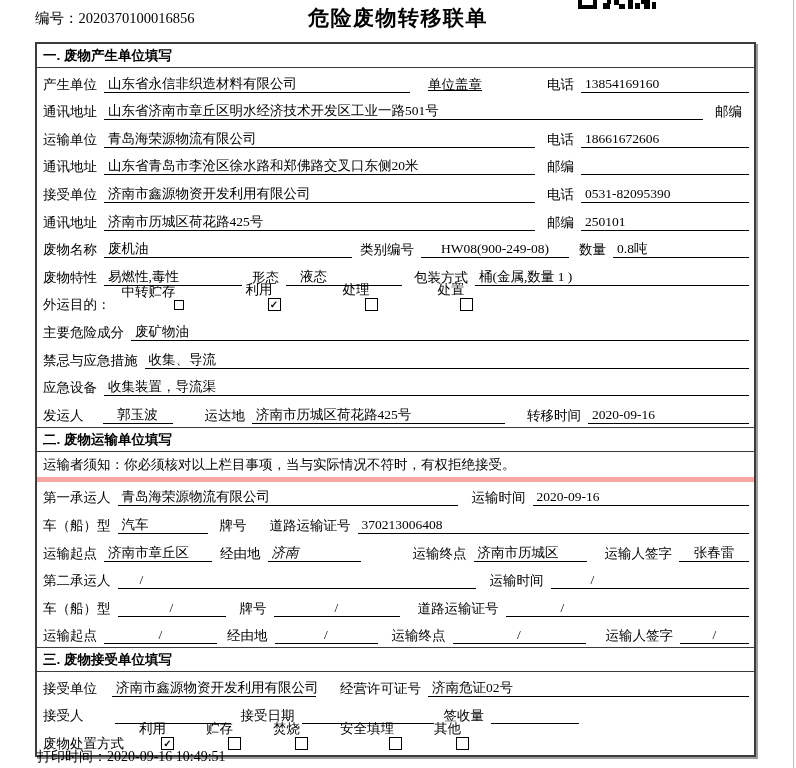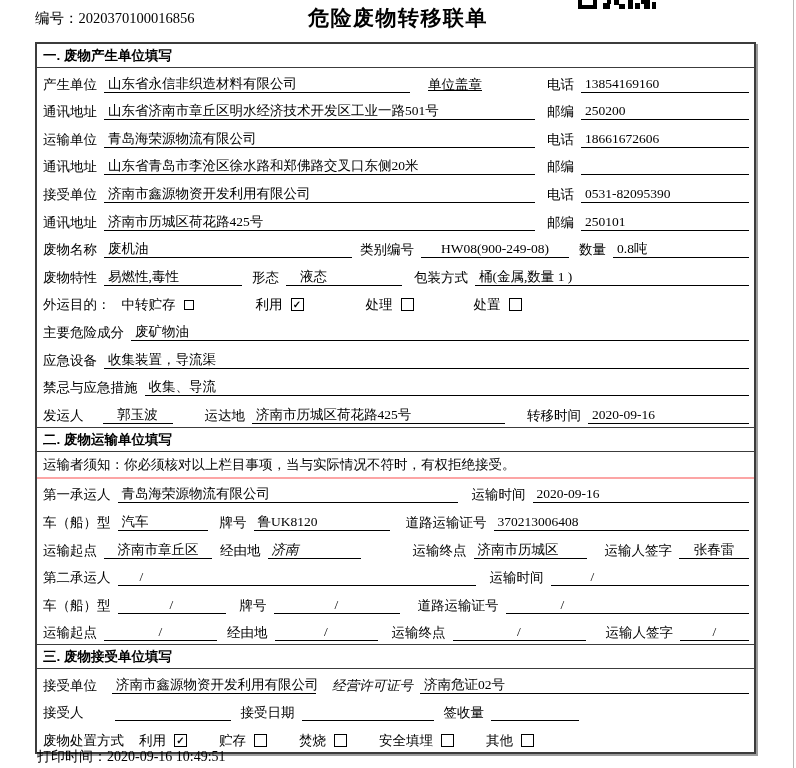--- a/index.html
+++ b/index.html
@@ -22,35 +22,35 @@
     box-shadow:2px 2px 0 #9c9c9c;
   }
   .sec + .sec{border-top:1px solid #3c3c3c;}
   .sec-title{
     height:23px;line-height:23px;font-weight:bold;font-size:13.5px;
     font-family:"Liberation Sans", sans-serif;
     padding-left:6px;border-bottom:1px solid #3c3c3c;
   }
   .note-row{
     height:25px;line-height:25px;padding-left:6px;
-    border-bottom:2px solid #fca5a5;white-space:nowrap;
+    border-bottom:5px solid #fca5a5;white-space:nowrap;
   }
   .row{
     display:flex;align-items:flex-end;height:24.6px;
     padding:0 5px 3px 6px;white-space:nowrap;
   }
   .lbl{flex:none;padding-right:7px;line-height:17px;}
   .f{
     border-bottom:1px solid #000;line-height:17px;
     padding:0 4px;overflow:visible;
   }
   .grow{flex:1 1 auto;}
   .sp{flex:1 1 auto;}
   .c{text-align:center;}
-  .opt{display:flex;align-items:flex-end;}
+  .opt{display:flex;align-items:flex-end;flex-direction:column;}
   .opt .lbl{padding-right:8px;}
   .cb{
     flex:none;width:11px;height:11px;border:1px solid #000;
     margin-bottom:2px;text-align:center;line-height:11px;
     font-size:10px;font-weight:bold;font-family:"Liberation Sans", sans-serif;
   }
   .cb-small{width:8px;height:8px;line-height:8px;font-size:8px;margin-bottom:3px;}
   .footer{position:absolute;left:37px;top:748px;font-size:14px;white-space:nowrap;}
 </style>
 </head>
@@ -88,21 +88,20 @@
       <span class="lbl" style="margin-left:18px;text-decoration:underline;">单位盖章</span>
       <span class="sp"></span>
       <span class="lbl">电话</span>
       <span class="f" style="width:160px;font-family:Liberation Serif, serif;">13854169160</span>
     </div>
 
     <div class="row">
       <span class="lbl">通讯地址</span>
       <span class="f grow">山东省济南市章丘区明水经济技术开发区工业一路501号</span>
       <span class="lbl" style="margin-left:12px;">邮编</span>
-      <span class="f" style="width:160px;">250200</span>
     </div>
 
     <div class="row">
       <span class="lbl">运输单位</span>
       <span class="f grow">青岛海荣源物流有限公司</span>
       <span class="lbl" style="margin-left:12px;">电话</span>
       <span class="f" style="width:160px;">18661672606</span>
     </div>
 
     <div class="row">
@@ -163,27 +162,27 @@
         <span class="cb"><span></span></span>
       </span>
     </div>
 
     <div class="row">
       <span class="lbl">主要危险成分</span>
       <span class="f grow">废矿物油</span>
     </div>
 
     <div class="row">
+      <span class="lbl">禁忌与应急措施</span>
+      <span class="f grow">收集、导流</span>
+    </div>
+
+    <div class="row">
       <span class="lbl">应急设备</span>
       <span class="f grow">收集装置，导流渠</span>
-    </div>
-
-    <div class="row">
-      <span class="lbl">禁忌与应急措施</span>
-      <span class="f grow">收集、导流</span>
     </div>
 
     <div class="row">
       <span class="lbl">发运人</span>
       <span class="f c" style="width:62px;margin-left:12px;">郭玉波</span>
       <span class="lbl" style="margin-left:32px;">运达地</span>
       <span class="f" style="width:245px;">济南市历城区荷花路425号</span>
       <span class="lbl" style="margin-left:22px;">转移时间</span>
       <span class="f grow">2020-09-16</span>
     </div>
@@ -197,28 +196,27 @@
       <span class="lbl">第一承运人</span>
       <span class="f" style="width:332px;">青岛海荣源物流有限公司</span>
       <span class="lbl" style="margin-left:14px;">运输时间</span>
       <span class="f grow">2020-09-16</span>
     </div>
 
     <div class="row">
       <span class="lbl">车（船）型</span>
       <span class="f" style="width:82px;">汽车</span>
       <span class="lbl" style="margin-left:12px;">牌号</span>
-      <span class="f" style="width:128px;">鲁UK8120</span>
       <span class="lbl" style="margin-left:16px;">道路运输证号</span>
       <span class="f grow">370213006408</span>
     </div>
 
     <div class="row">
       <span class="lbl">运输起点</span>
-      <span class="f" style="width:100px;text-align:center;">济南市章丘区</span>
+      <span class="f" style="width:100px;">济南市章丘区</span>
       <span class="lbl" style="margin-left:8px;">经由地</span>
       <span class="f" style="width:85px;font-style:italic;">济南</span>
       <span class="lbl" style="margin-left:52px;">运输终点</span>
       <span class="f" style="width:105px;">济南市历城区</span>
       <span class="lbl" style="margin-left:18px;">运输人签字</span>
       <span class="f grow c">张春雷</span>
     </div>
 
     <div class="row">
       <span class="lbl">第二承运人</span>
@@ -247,21 +245,21 @@
       <span class="f grow c">/</span>
     </div>
   </div>
 
   <div class="sec">
     <div class="sec-title">三. 废物接受单位填写</div>
 
     <div class="row">
       <span class="lbl">接受单位</span>
       <span class="f" style="width:196px;margin-left:8px;">济南市鑫源物资开发利用有限公司</span>
-      <span class="lbl" style="margin-left:16px;font-style:italic;">经营许可证号</span>
+      <span class="lbl" style="margin-left:24px;">经营许可证号</span>
       <span class="f grow">济南危证02号</span>
     </div>
 
     <div class="row">
       <span class="lbl">接受人</span>
       <span class="f" style="width:108px;margin-left:24px;"></span>
       <span class="lbl" style="margin-left:10px;">接受日期</span>
       <span class="f" style="width:124px;"></span>
       <span class="lbl" style="margin-left:10px;">签收量</span>
       <span class="f" style="width:80px;"></span>

